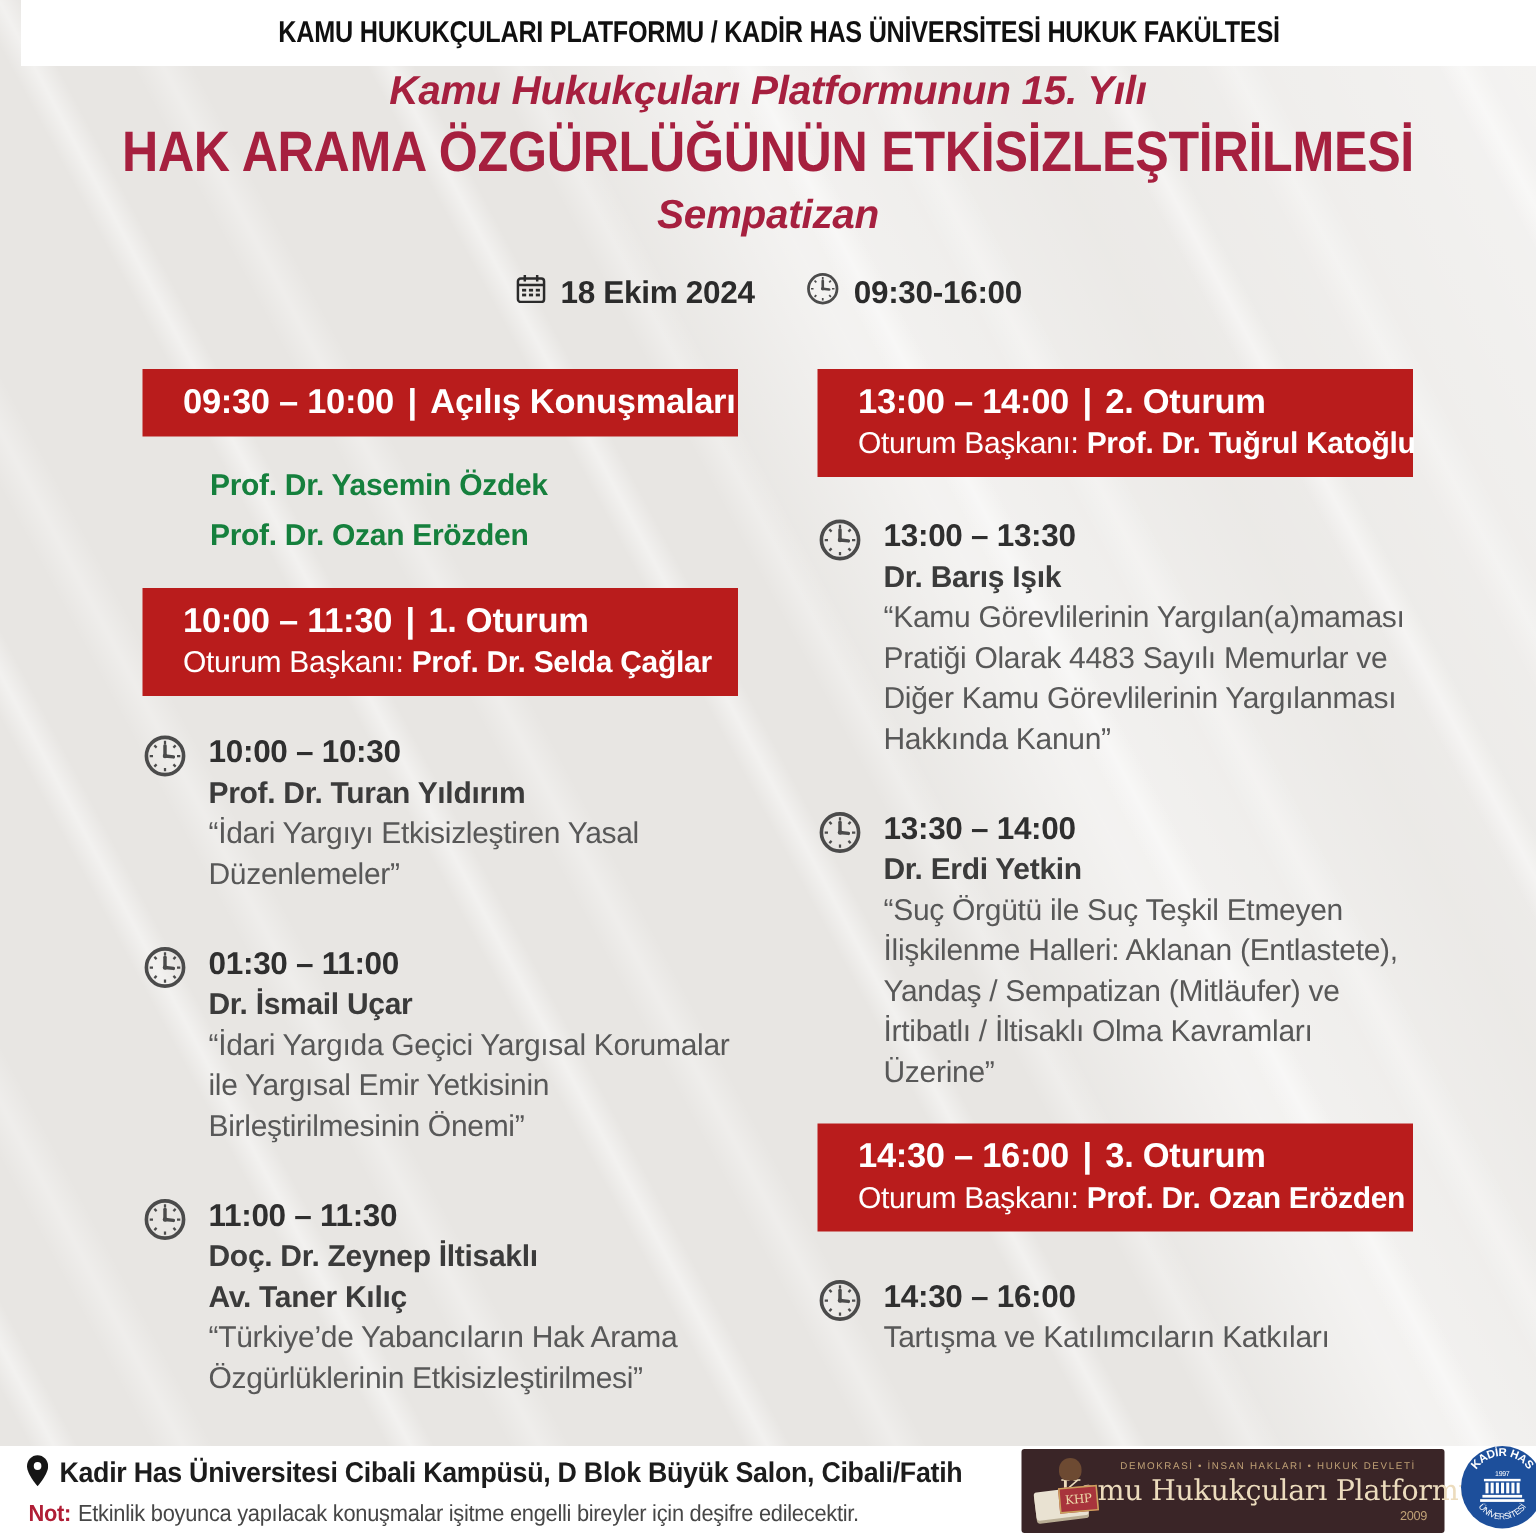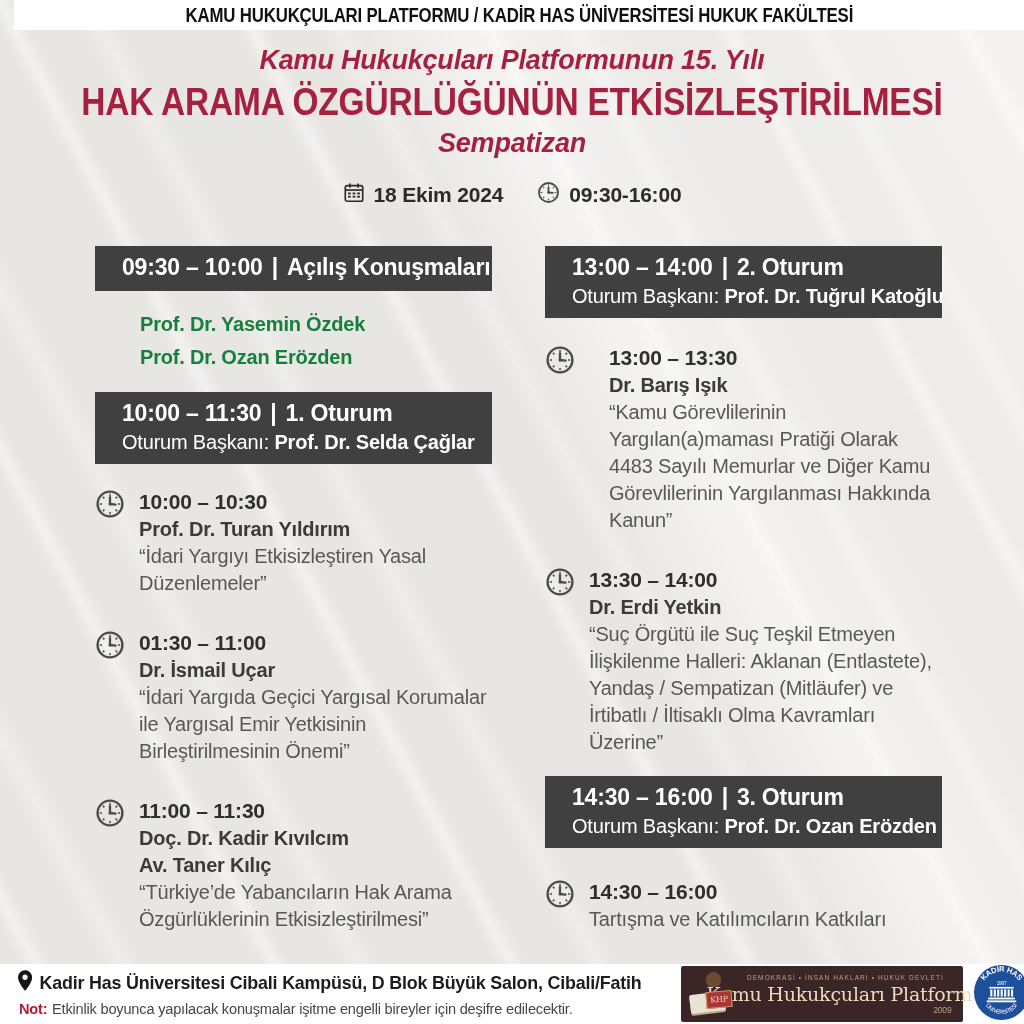--- a/index.html
+++ b/index.html
@@ -8,51 +8,51 @@
   
   .poster::before{content:"";position:absolute;inset:0;pointer-events:none;background:
     repeating-linear-gradient(62deg,
       rgba(255,255,255,0) 0px, rgba(255,255,255,0) 46px,
       rgba(255,255,255,.45) 60px, rgba(255,255,255,0) 74px,
       rgba(255,255,255,0) 118px, rgba(255,255,255,.3) 136px,
       rgba(255,255,255,0) 154px, rgba(255,255,255,0) 210px),
     linear-gradient(62deg, rgba(255,255,255,0) 55%, rgba(255,255,255,.5) 63%,
       rgba(255,255,255,.15) 76%, rgba(255,255,255,.55) 100%);}
 
-  .masthead{position:absolute;top:0;left:14px;right:0;height:30px;background:#ffffff;
+  .masthead{position:absolute;top:0;left:14px;right:0;height:44px;background:#ffffff;
             display:flex;align-items:center;justify-content:center;}
   .masthead-text{font-weight:bold;font-size:20px;color:#101010;transform:scaleX(.84);white-space:nowrap;}
 
   .title-block{position:absolute;top:28px;left:0;width:100%;text-align:center;}
   .subtitle{margin-top:17px;font-style:italic;font-weight:bold;font-size:27px;color:#a6203f;}
   .main-title{margin-top:5px;font-weight:bold;font-size:38px;color:#a6203f;transform:scaleX(.88);white-space:nowrap;}
   .tagline{margin-top:4px;font-style:italic;font-weight:bold;font-size:27px;color:#a6203f;}
   .date-row{margin-top:22px;display:flex;justify-content:center;align-items:center;gap:9px;
             font-weight:bold;font-size:21px;color:#2b2b2b;}
   .date-row .gap{width:16px;}
 
   .columns{position:absolute;top:246px;left:95px;display:flex;gap:53px;}
   .col{width:397px;}
 
-  .bar{box-sizing:border-box;width:100%;background:#404040;color:#fff;padding:7px 14px 9px 27px;}
+  .bar{box-sizing:border-box;width:100%;background:#b91c1c;color:#fff;padding:7px 14px 9px 27px;}
   .bar-line1{font-size:23px;font-weight:bold;line-height:29px;white-space:nowrap;}
   .bar-div{margin:0 9px;}
   .bar-line2{font-size:20px;line-height:26px;margin-top:1px;white-space:nowrap;}
   .chair-name{font-weight:bold;}
 
   .speakers-block{margin:17px 0 18px 45px;}
   .speaker-line{font-size:20px;font-weight:bold;color:#15803d;line-height:33px;}
 
   .talk{display:flex;align-items:flex-start;}
   .clock-svg{flex:0 0 30px;margin-right:14px;margin-top:1px;}
   .talk-time{font-size:21px;font-weight:bold;color:#2f2f2f;line-height:28px;}
   .talk-speaker{font-size:20px;font-weight:bold;color:#3b3b3b;line-height:27px;}
   .talk-topic{font-size:20px;color:#585858;line-height:27px;}
   .talk-topic:empty,.talk-speaker:empty{display:none;}
-  .mt24{margin-top:24px;} .mt26{margin-top:26px;gap:20px;} .mt32{margin-top:32px;}
+  .mt24{margin-top:24px;} .mt26{margin-top:26px;} .mt32{margin-top:32px;}
   .mt20{margin-top:20px;} .mt30{margin-top:30px;}
 
   .footer{position:absolute;left:0;right:0;bottom:0;height:60px;background:#ffffff;
           display:flex;align-items:center;justify-content:space-between;
           padding:0 14px 0 18px;box-sizing:border-box;}
   .footer-left{transform:scaleX(.94);transform-origin:left center;}
   .venue-row{display:flex;align-items:center;gap:8px;font-size:19px;font-weight:bold;color:#1c1c1c;white-space:nowrap;}
   .note-row{margin-top:4px;font-size:15.5px;color:#464646;padding-left:1px;white-space:nowrap;}
   .note-label{color:#b01e36;font-weight:bold;margin-right:5px;}
 
@@ -184,21 +184,21 @@
           <div class="talk-topic">“İdari Yargıda Geçici Yargısal Korumalar ile Yargısal Emir Yetkisinin Birleştirilmesinin Önemi”</div>
         </div>
       </div>
 
       <div class="talk mt32">
         <svg class="clock-svg" viewBox="0 0 30 30" width="30" height="30">
             <use href="#clock-glyph"></use>
           </svg>
         <div>
           <div class="talk-time">11:00 – 11:30</div>
-          <div class="talk-speaker">Doç. Dr. Kadir Kıvılcım</div>
+          <div class="talk-speaker">Doç. Dr. Zeynep İltisaklı</div>
           <div class="talk-speaker">Av. Taner Kılıç</div>
           <div class="talk-topic">“Türkiye’de Yabancıların Hak Arama Özgürlüklerinin Etkisizleştirilmesi”</div>
         </div>
       </div>
     </div>
 
     <div class="col">
 
       <div class="bar">
         <div class="bar-line1">

